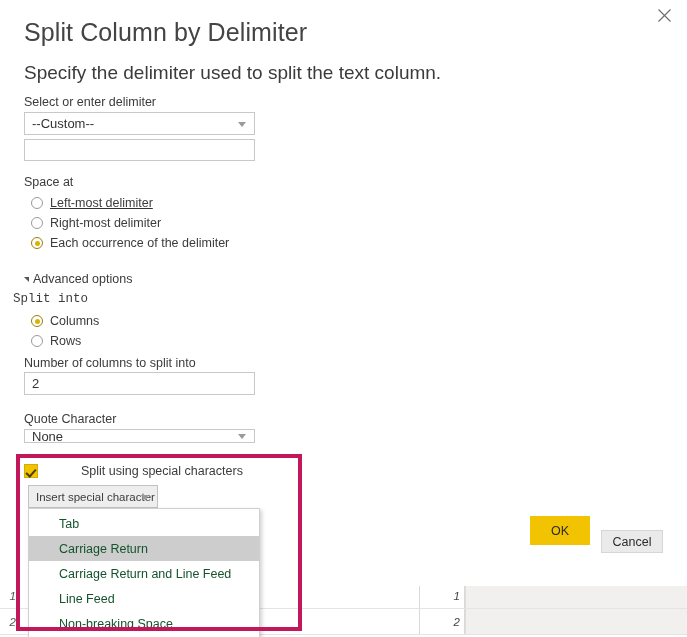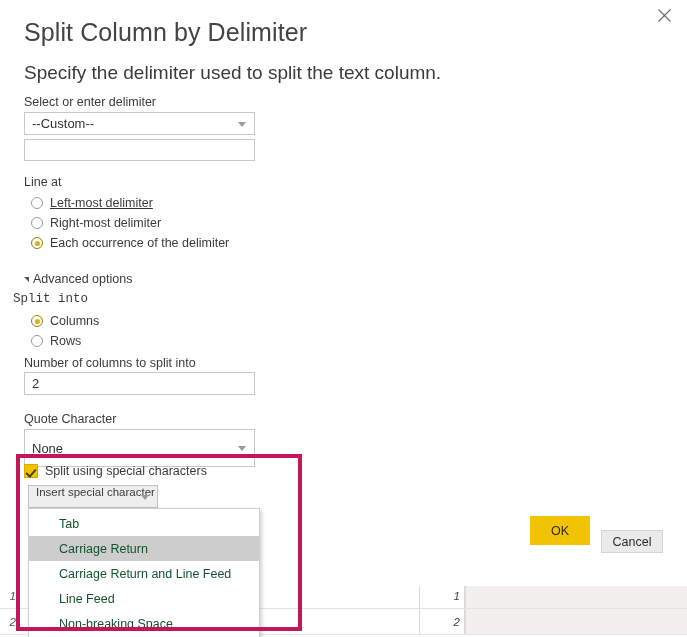--- a/index.html
+++ b/index.html
@@ -255,20 +255,21 @@
     pointer-events: none;
     z-index: 40;
   }
 
   
   .check-row {
     position: absolute;
     display: flex;
     align-items: flex-start;
     cursor: pointer;
+    gap: 36px;
   }
   .check-mark {
     width: 14px;
     height: 14px;
     box-sizing: border-box;
     background: #f2c300;
     border: 1px solid #d6ac00;
     margin-right: 7px;
     flex: none;
     position: relative;
@@ -294,21 +295,21 @@
   .special-btn {
     position: absolute;
     left: 28px;
     top: 485px;
     width: 130px;
     height: 23px;
     box-sizing: border-box;
     background: #eeeeee;
     border: 1px solid #c2c2c2;
     display: flex;
-    align-items: flex-start;
+    align-items: center;
     padding: 0 7px;
     font-size: 11.5px;
     color: #3b3b3b;
     cursor: pointer;
     z-index: 20;
     white-space: nowrap;
   }
   .special-btn .sb-arrow {
     position: absolute;
     right: 8px;
@@ -431,21 +432,21 @@
 
     <div class="field-label" style="left:24px; top:95px;">Select or enter delimiter</div>
     <div class="combobox" style="left:24px; top:112px; width:231px; height:23px;">
       <span>--Custom--</span>
       <span class="combo-arrow"></span>
     </div>
     <div class="textbox" style="left:24px; top:139px; width:231px; height:22px;">
       <span></span>
     </div>
 
-    <div class="field-label" style="left:24px; top:175px;">Line at</div>
+    <div class="field-label" style="left:24px; top:175px;">Space at</div>
 
     <div class="radio-row" style="left:31px; top:194px;text-decoration:underline;">
       <span class="radio-mark"></span>
       <span class="radio-label">Left-most delimiter</span>
     </div>
     <div class="radio-row" style="left:31px; top:214px;">
       <span class="radio-mark"></span>
       <span class="radio-label">Right-most delimiter</span>
     </div>
     <div class="radio-row" style="left:31px; top:234px;">
@@ -468,21 +469,21 @@
       <span class="radio-mark"></span>
       <span class="radio-label">Rows</span>
     </div>
 
     <div class="field-label" style="left:24px; top:356px;">Number of columns to split into</div>
     <div class="textbox" style="left:24px; top:372px; width:231px; height:23px;">
       <span>2</span>
     </div>
 
     <div class="field-label" style="left:24px; top:412px;">Quote Character</div>
-    <div class="combobox" style="left:24px; top:429px; width:231px; height:38px;">
+    <div class="combobox" style="left:24px; top:429px; width:231px; height:14px;">
       <span>None</span>
       <span class="combo-arrow"></span>
     </div>
 
     <div class="check-row" style="left:24px; top:464px;">
       <span class="check-mark"></span>
       <span class="check-label">Split using special characters</span>
     </div>
 
     <div class="hidden-textbox"></div>

